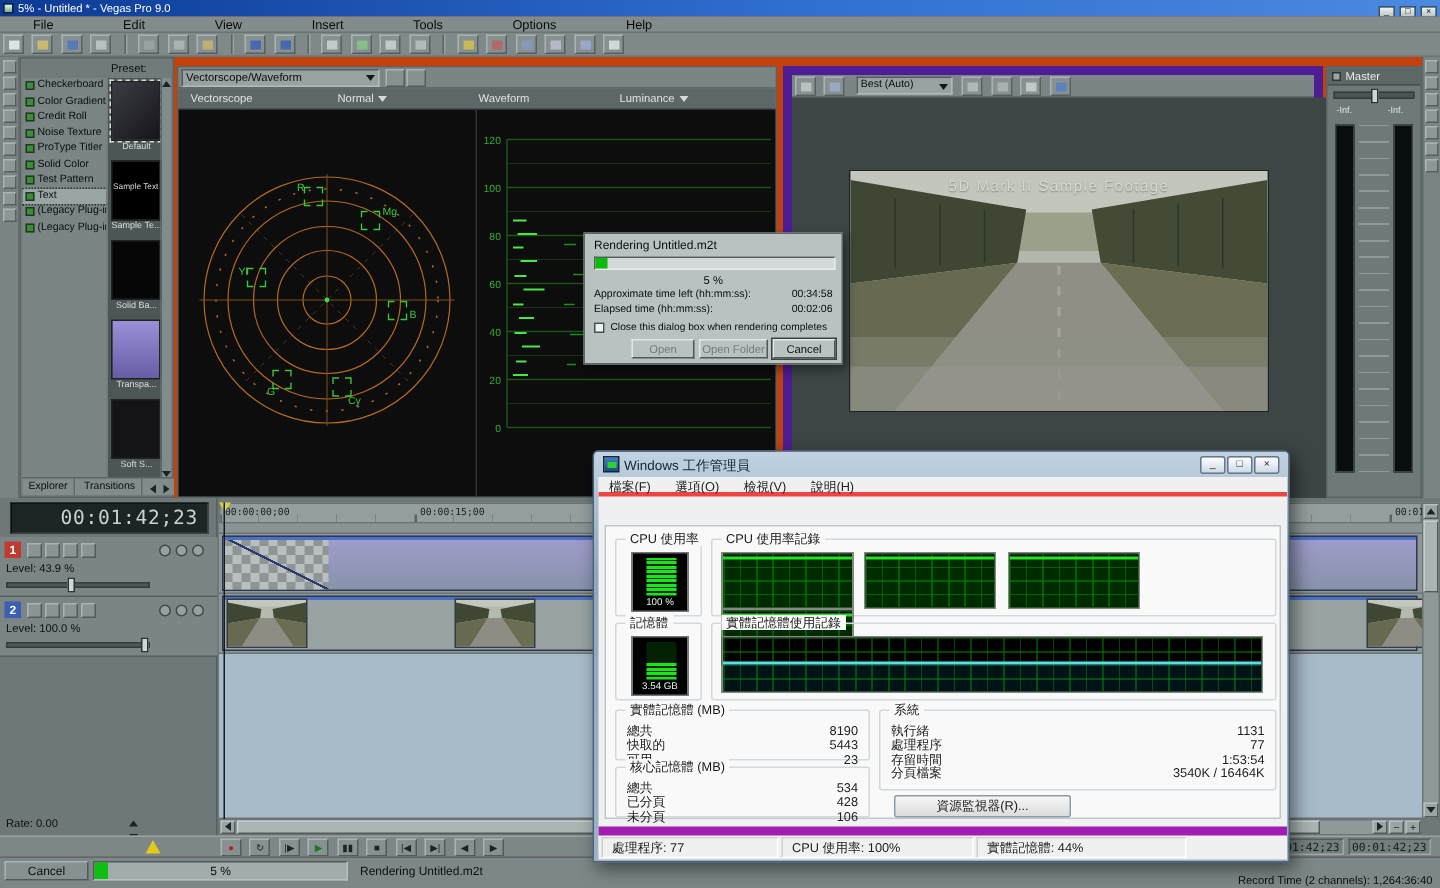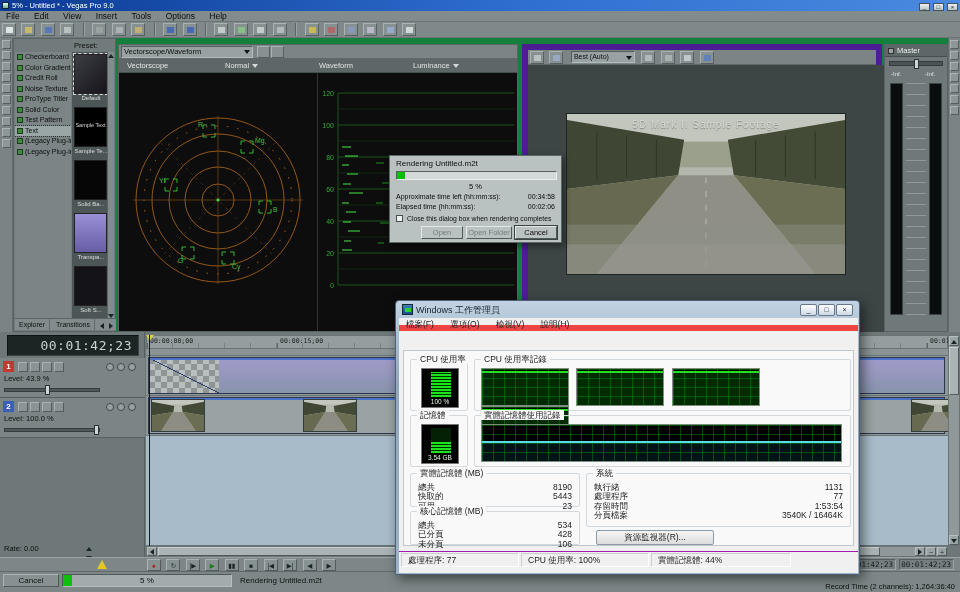--- a/index.html
+++ b/index.html
@@ -1,28 +1,28 @@
 <!DOCTYPE html>
 <html><head>
 <meta charset="utf-8">
 <style>
   *{margin:0;padding:0;box-sizing:border-box;}
   html,body{width:960px;height:592px;overflow:hidden;}
   body{font-family:"Liberation Sans",sans-serif;background:#555;}
-  .app{position:absolute;left:0;top:0;width:960px;height:592px;background:#15803d;color:#111;}
+  .app{position:absolute;left:0;top:0;width:960px;height:592px;background:#c2410c;color:#111;}
   .abs{position:absolute;}
 
   
   .titlebar{left:0;top:0;width:960px;height:11px;background:linear-gradient(90deg,#0c3a96,#2f6fd0 55%,#4b8ae0);color:#fff;font-size:7.5px;line-height:11px;}
   .appico{left:2px;top:2px;width:7px;height:7px;background:linear-gradient(#dfe,#7a9);border:1px solid #123;}
   .tb-title{position:absolute;left:12px;top:0;}
   .vwb{width:11px;height:8px;background:linear-gradient(#eef2f2,#b8c2c2);border:1px solid #44505a;font-size:6px;line-height:7px;text-align:center;color:#222;display:inline-block;margin-left:1px;}
   .winbtns{position:absolute;right:2px;top:1px;}
   .menubar{left:0;top:11px;width:960px;height:11px;background:#828c8c;border-bottom:1px solid #6a7474;font-size:8.5px;line-height:11px;}
-  .mitem{display:inline-block;padding:0 6px;color:#0a0a0a;}
+  .mitem{display:inline-block;padding:0 22px;color:#0a0a0a;}
   .toolbar{left:0;top:22px;width:960px;height:16px;background:#7f8989;border-bottom:1px solid #6a7474;padding:1px 2px;white-space:nowrap;}
   .ti{width:14px;height:13px;display:inline-block;background:#879191;border:1px solid;border-color:#a9b3b3 #566060 #566060 #a9b3b3;margin-right:1px;position:relative;vertical-align:top;}
   .ti>i{position:absolute;left:3px;top:3px;width:7px;height:6px;display:block;}
   .tsep{display:inline-block;width:2px;height:13px;border-left:1px solid #5a6464;border-right:1px solid #9aa4a4;margin:0 3px;vertical-align:top;}
 
   
   .dstrip{background:#7a8484;border-right:1px solid #616b6b;}
   .dstrip.right{border-right:none;border-left:1px solid #616b6b;}
   .dicon{display:block;width:9px;height:9px;margin:2px auto;background:#8d9797;border:1px solid;border-color:#aab4b4 #555f5f #555f5f #aab4b4;}
 
@@ -146,40 +146,40 @@
   .rd-btn.disabled{color:#737d7d;}
   .rd-btn.default{outline:1px solid #3a4444;}
 
   
   .tm{left:395px;top:300px;width:465px;height:275px;background:linear-gradient(#c2d2e2,#8fa6bd 30%,#9db2c6);border:1px solid #4d6076;border-radius:4px 4px 0 0;box-shadow:3px 4px 12px rgba(0,0,0,.5);z-index:40;}
   .tm-titletext{position:absolute;left:20px;top:3px;font-size:9px;color:#15232f;}
   .tmicon{position:absolute;left:6px;top:3px;width:11px;height:11px;background:linear-gradient(#3f7ec2,#1d4d85);border:1px solid #12293f;}
   .tmicon i{position:absolute;left:2px;bottom:2px;width:6px;height:4px;background:#2bd42b;display:block;}
   .twb{position:absolute;top:3px;width:17px;height:12px;background:linear-gradient(#feffff,#cdd9e4);border:1px solid #68788a;border-radius:2px;font-size:7px;line-height:10px;text-align:center;color:#223;}
   .tm-body{position:absolute;left:3px;top:17px;width:459px;height:255px;background:#f0f0f0;}
-  .tm-menu{position:absolute;left:0;top:0;width:100%;height:13px;background:#f0f0f0;border-bottom:6px solid #ef4444;font-size:8.5px;line-height:13px;color:#222;}
+  .tm-menu{position:absolute;left:0;top:0;width:100%;height:13px;background:#f0f0f0;border-bottom:3px solid #ef4444;font-size:8.5px;line-height:13px;color:#222;}
   .tmm{display:inline-block;padding:0 7px;}
   .tmtabs{position:absolute;left:4px;top:17px;height:16px;}
   .tmtab{display:inline-block;padding:2px 7px;font-size:8.5px;background:linear-gradient(#f4f4f4,#dedede);border:1px solid #9aa4ac;border-bottom:none;border-radius:2px 2px 0 0;margin-right:2px;color:#222;position:relative;}
   .tmtab.active{background:#f9f9f9;padding-top:3px;z-index:5;top:-1px;}
   .tm-page{position:absolute;left:4px;top:32px;width:451px;height:196px;background:#f9f9f9;border:1px solid #bfc7cc;}
   .grp{position:absolute;border:1px solid #d2d9de;border-radius:2px;}
   .grp>b{position:absolute;top:-6px;left:6px;background:#f9f9f9;padding:0 3px;font-weight:normal;font-size:8.5px;color:#1a1a1a;line-height:10px;white-space:nowrap;}
   .meterbox{position:absolute;left:10px;top:8px;width:38px;height:40px;background:#000;border:1px solid #767676;}
   .ledcol{position:absolute;left:9px;top:3px;width:20px;height:25px;background:#052105;}
   .ledlit{position:absolute;bottom:0;left:0;width:100%;background:repeating-linear-gradient(to top,#1be41b 0 2px,#042a04 2px 3px);}
   .meterval{position:absolute;bottom:2px;left:0;width:100%;text-align:center;font-size:6.5px;color:#dff6df;}
   .graph{position:relative;background:#000;border:1px solid #7e8e7e;overflow:hidden;display:inline-block;vertical-align:top;}
   .grid{position:absolute;left:0;top:0;right:0;bottom:0;background-image:repeating-linear-gradient(to right,rgba(0,125,0,.55) 0 1px,transparent 1px 11px),repeating-linear-gradient(to bottom,rgba(0,125,0,.55) 0 1px,transparent 1px 9px);}
   .cpufill{position:absolute;left:0;right:0;top:2px;bottom:0;background:rgba(0,190,0,.22);border-top:2px solid #22e022;}
   .memline{position:absolute;left:0;right:0;top:45%;bottom:0;background:rgba(0,160,190,.12);border-top:2px solid #58dce8;}
   .srow{display:flex;justify-content:space-between;padding:0 7px;font-size:8.5px;line-height:9.4px;color:#222;}
   .grp .rows{position:absolute;left:0;top:9px;width:100%;}
   .resbtn{position:absolute;left:192px;top:179px;width:118px;height:15px;background:linear-gradient(#f6f6f6,#dcdcdc);border:1px solid #8a9aa8;border-radius:2px;font-size:8.5px;text-align:center;line-height:13px;color:#1a1a1a;}
-  .tm-status{position:absolute;left:0;top:233px;width:100%;height:17px;background:#f0f0f0;border-top:1px solid #a21caf;padding:1px 2px;}
+  .tm-status{position:absolute;left:0;top:233px;width:100%;height:17px;background:#f0f0f0;border-top:6px solid #a21caf;padding:1px 2px;}
   .tmcell{float:left;height:14px;line-height:13px;font-size:8.5px;padding:0 6px;border:1px solid;border-color:#cfcfcf #ffffff #ffffff #cfcfcf;margin-right:2px;color:#222;}
 </style>
 </head>
 <body>
 
 <div class="app">
 
   <svg width="0" height="0" style="position:absolute">
     <defs>
       <g id="roadscene">

